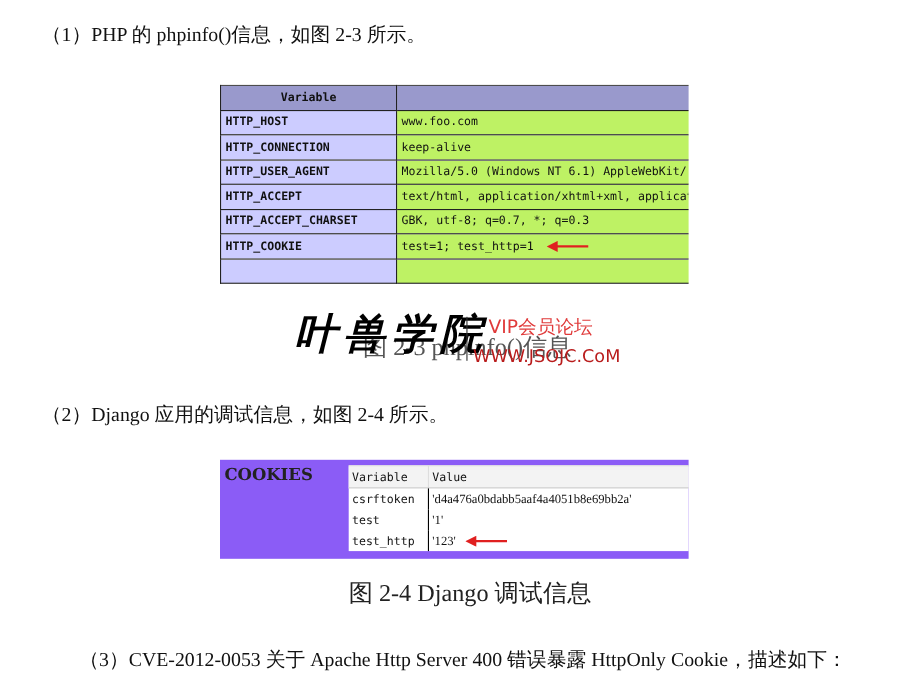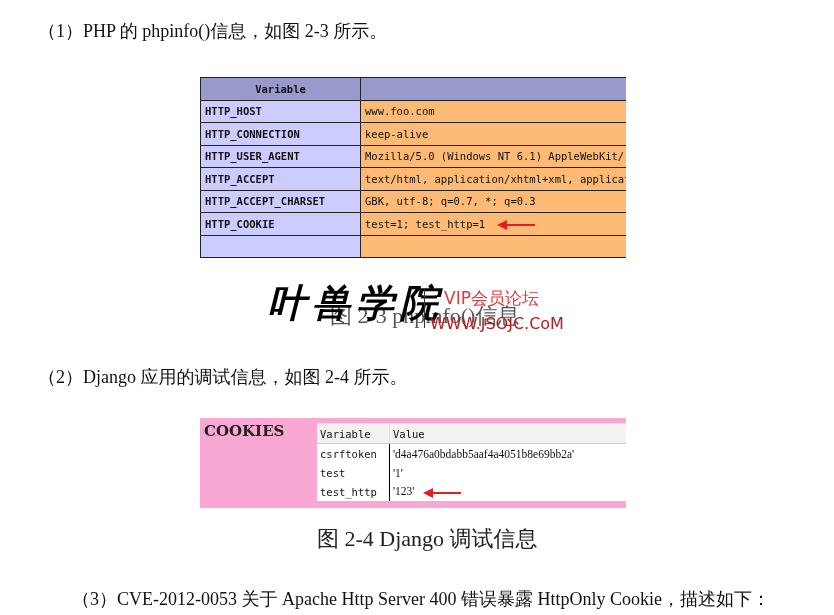--- a/index.html
+++ b/index.html
@@ -19,27 +19,27 @@
   }
   table.php {
     border-collapse: collapse; width: 560px; table-layout: fixed;
     font-family: "DejaVu Sans Mono", "Liberation Mono", monospace; font-size: 10.5px;
   }
   table.php td, table.php th {
     border: 1px solid #222; height: 21.5px; padding: 0 4px; text-align: left; white-space: nowrap; overflow: hidden;
   }
   table.php th { background: #9999cc; text-align: center; font-weight: bold; color: #111; }
   table.php td.e { background: #ccccff; font-weight: bold; color: #111; width: 150px; }
-  table.php td.v { background: #fdba74; color: #111; margin-left: 21px; }
+  table.php td.v { background: #bef264; color: #111; margin-left: 21px; }
   table.php col.c1 { width: 160px; }
   .arrow { display: inline-block; vertical-align: middle; margin-left: 6px; }
   
   .dj-wrap {
     position: absolute; left: 200px; top: 418px; width: 426px; height: 90px; overflow: hidden;
-    background: #f9a8d4;
+    background: #8b5cf6;
   }
   .dj-title {
     position: absolute; left: 4px; top: 4px; font-family: "DejaVu Serif", serif; font-weight: bold; font-size: 15px; color: #222;
   }
   table.dj {
     position: absolute; left: 117px; top: 5px; border-collapse: collapse; background: #fff;
     font-family: "DejaVu Sans Mono", "Liberation Mono", monospace; font-size: 10.5px; width: 340px;
   }
   table.dj td, table.dj th { padding: 0 3px; height: 19px; text-align: left; white-space: nowrap; font-weight: normal; }
   table.dj thead th { background: #f3f3f3; border-bottom: 1px solid #ccc; border-right: 1px solid #ddd; border-top: 1px solid #ddd; }

